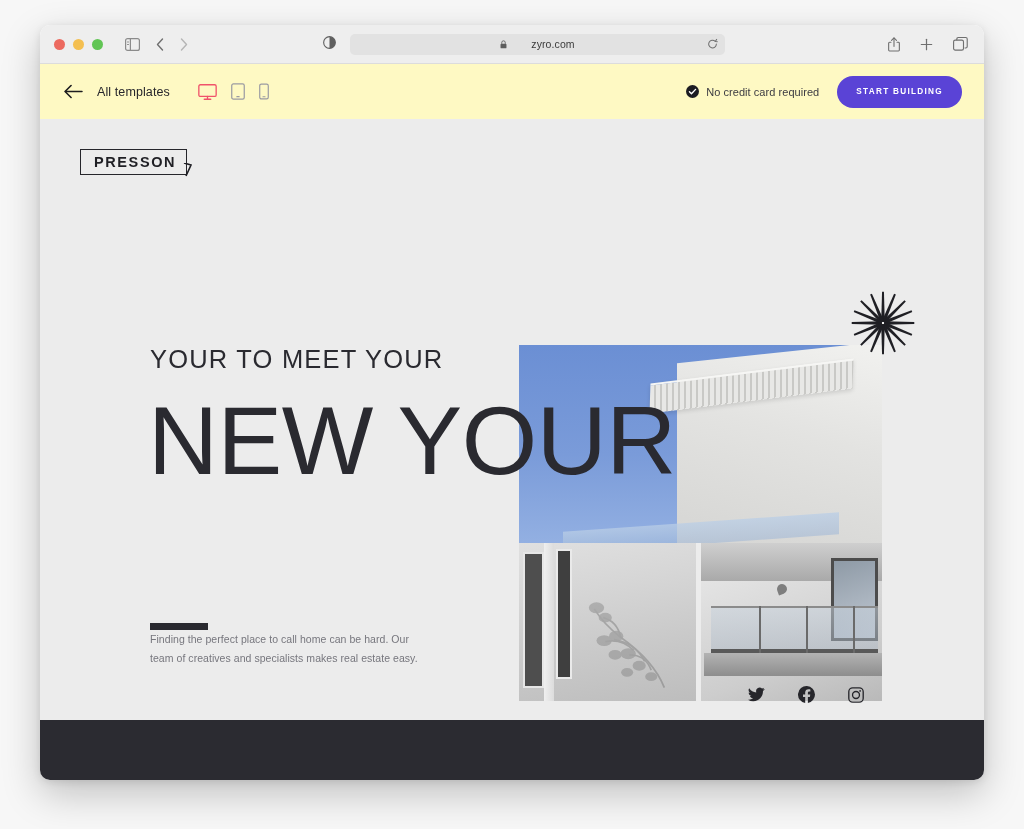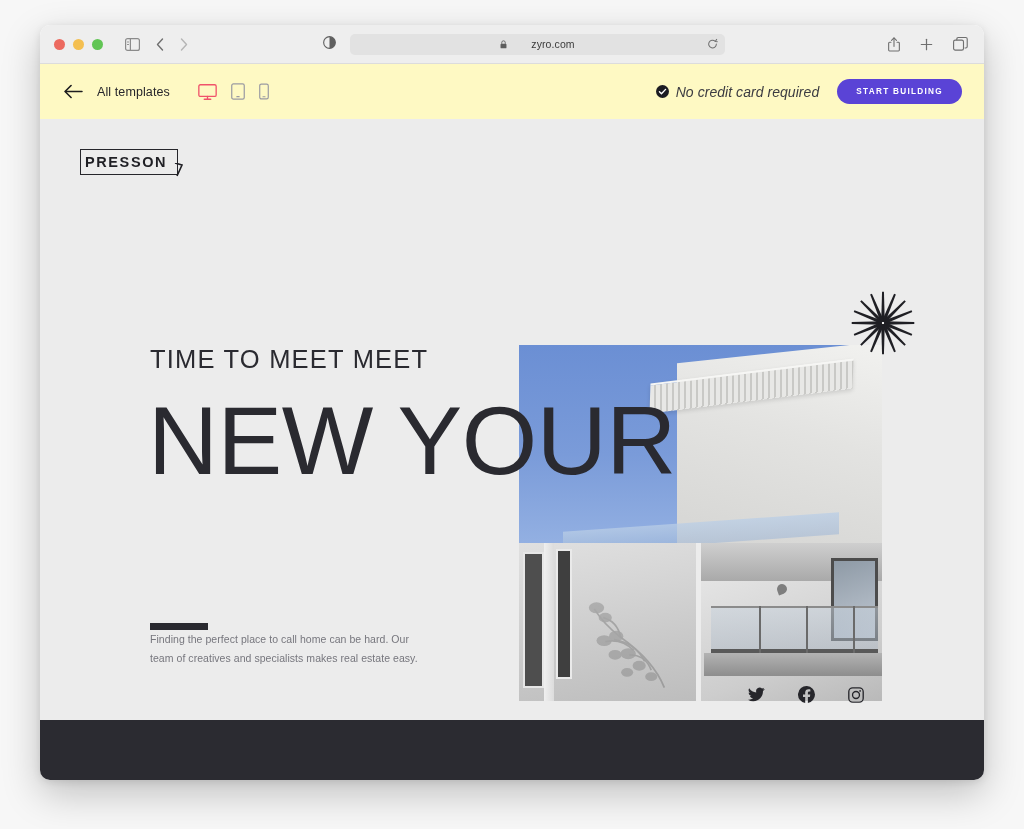--- a/index.html
+++ b/index.html
@@ -94,28 +94,28 @@
   .devices { display: flex; align-items: center; gap: 14px; margin-left: 28px; }
   .dev { display: flex; align-items: center; justify-content: center; cursor: pointer; }
   .dev.active { color: #f0536b; }
   .dev.idle   { color: #9a9aa2; }
 
   .editor-right {
     position: absolute; right: 22px;
     display: flex; align-items: center; gap: 18px;
   }
   .nocard { display: flex; align-items: center; gap: 7px; }
-  .nocard-txt { font-size: 14px; color: #3b3b41; letter-spacing: 0.05px; font-style: italic; }
+  .nocard-txt { font-size: 11px; color: #3b3b41; letter-spacing: 0.05px; }
   .check-circle { color: #1c1c22; display: flex; }
   .cta {
     background: #5a43d6;
     color: #ffffff;
     border: none;
     border-radius: 18px;
-    height: 25px;
+    height: 32px;
     padding: 0 19px;
     font-size: 8.2px;
     font-weight: bold;
     letter-spacing: 1.3px;
     font-family: "Liberation Sans", sans-serif;
     cursor: pointer;
     display: flex; align-items: center;
   }
 
   
@@ -132,21 +132,21 @@
     display: flex; align-items: center;
     padding: 0 30px 0 40px;
     position: relative;
   }
   .logo {
     position: relative;
     display: inline-flex; align-items: center;
   }
   .logo-box {
     border: 1.6px solid #26262b;
-    padding: 4px 10px 4px 4px;
+    padding: 4px 10px 4px 13px;
     display: inline-flex; align-items: center;
   }
   .logo-text {
     font-size: 14.5px;
     font-weight: bold;
     letter-spacing: 1.6px;
     color: #1f1f24;
     font-family: "Liberation Sans", sans-serif;
   }
   .logo-tail {
@@ -528,21 +528,21 @@
             <div class="balcony"></div>
             <div class="post" style="left:32%"></div>
             <div class="post" style="left:58%"></div>
             <div class="post" style="left:84%"></div>
             <div class="slab"></div>
           </div>
         </div>
       </div>
 
       <div class="headline-block">
-        <div class="kicker">TIME TO MEET MEET</div>
+        <div class="kicker">YOUR TO MEET YOUR</div>
         <div class="bighead">NEW YOUR</div>
       </div>
 
       <div class="rule"></div>
       <div class="blurb">Finding the perfect place to call home can be hard. Our team of creatives and specialists makes real estate easy.</div>
 
       <div class="socials">
         <span class="soc">
           <svg width="17" height="15" viewBox="0 0 18 15" fill="#26262b">
             <path d="M17.6 1.8c-.65.29-1.35.48-2.08.57a3.6 3.6 0 0 0 1.59-2 7.2 7.2 0 0 1-2.3.88A3.62 3.62 0 0 0 8.64 4.55c0 .28.03.56.09.82A10.28 10.28 0 0 1 1.24.96a3.62 3.62 0 0 0 1.12 4.83 3.6 3.6 0 0 1-1.64-.45v.04a3.62 3.62 0 0 0 2.9 3.55 3.65 3.65 0 0 1-1.63.06 3.63 3.63 0 0 0 3.38 2.51A7.27 7.27 0 0 1 0 13a10.25 10.25 0 0 0 5.55 1.63c6.66 0 10.3-5.52 10.3-10.3l-.01-.47a7.33 7.33 0 0 0 1.8-1.87z"></path>

